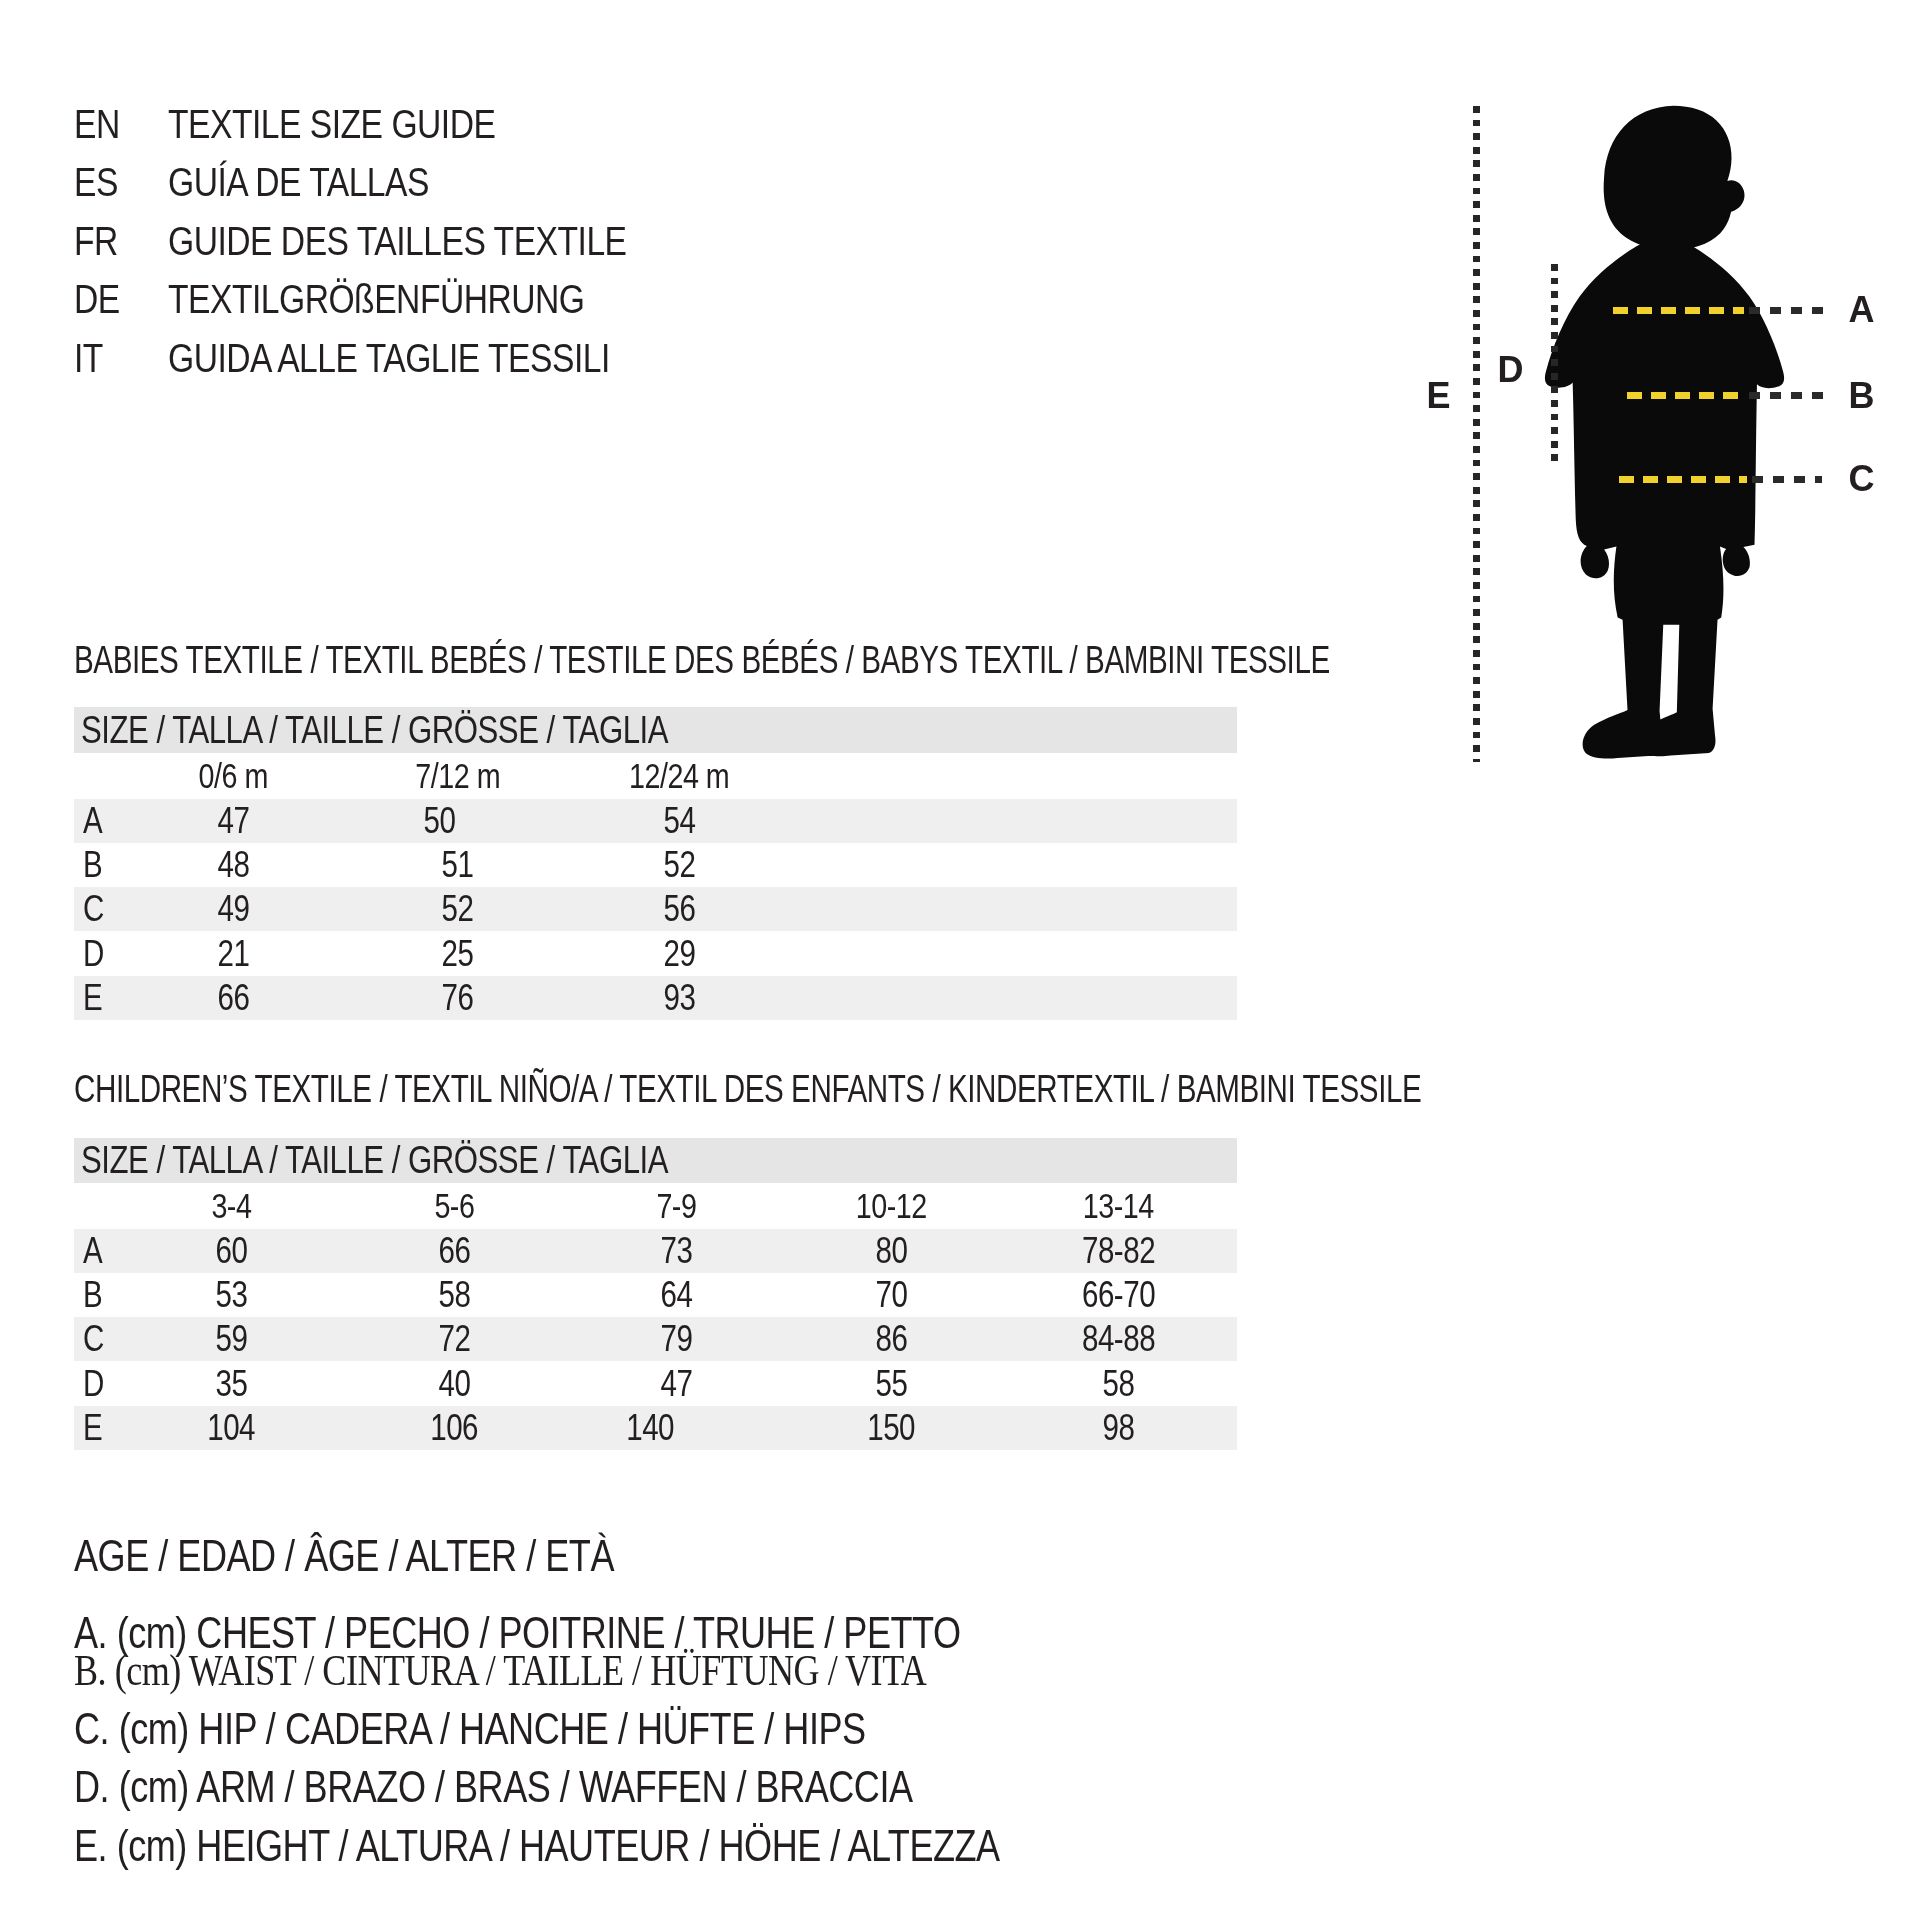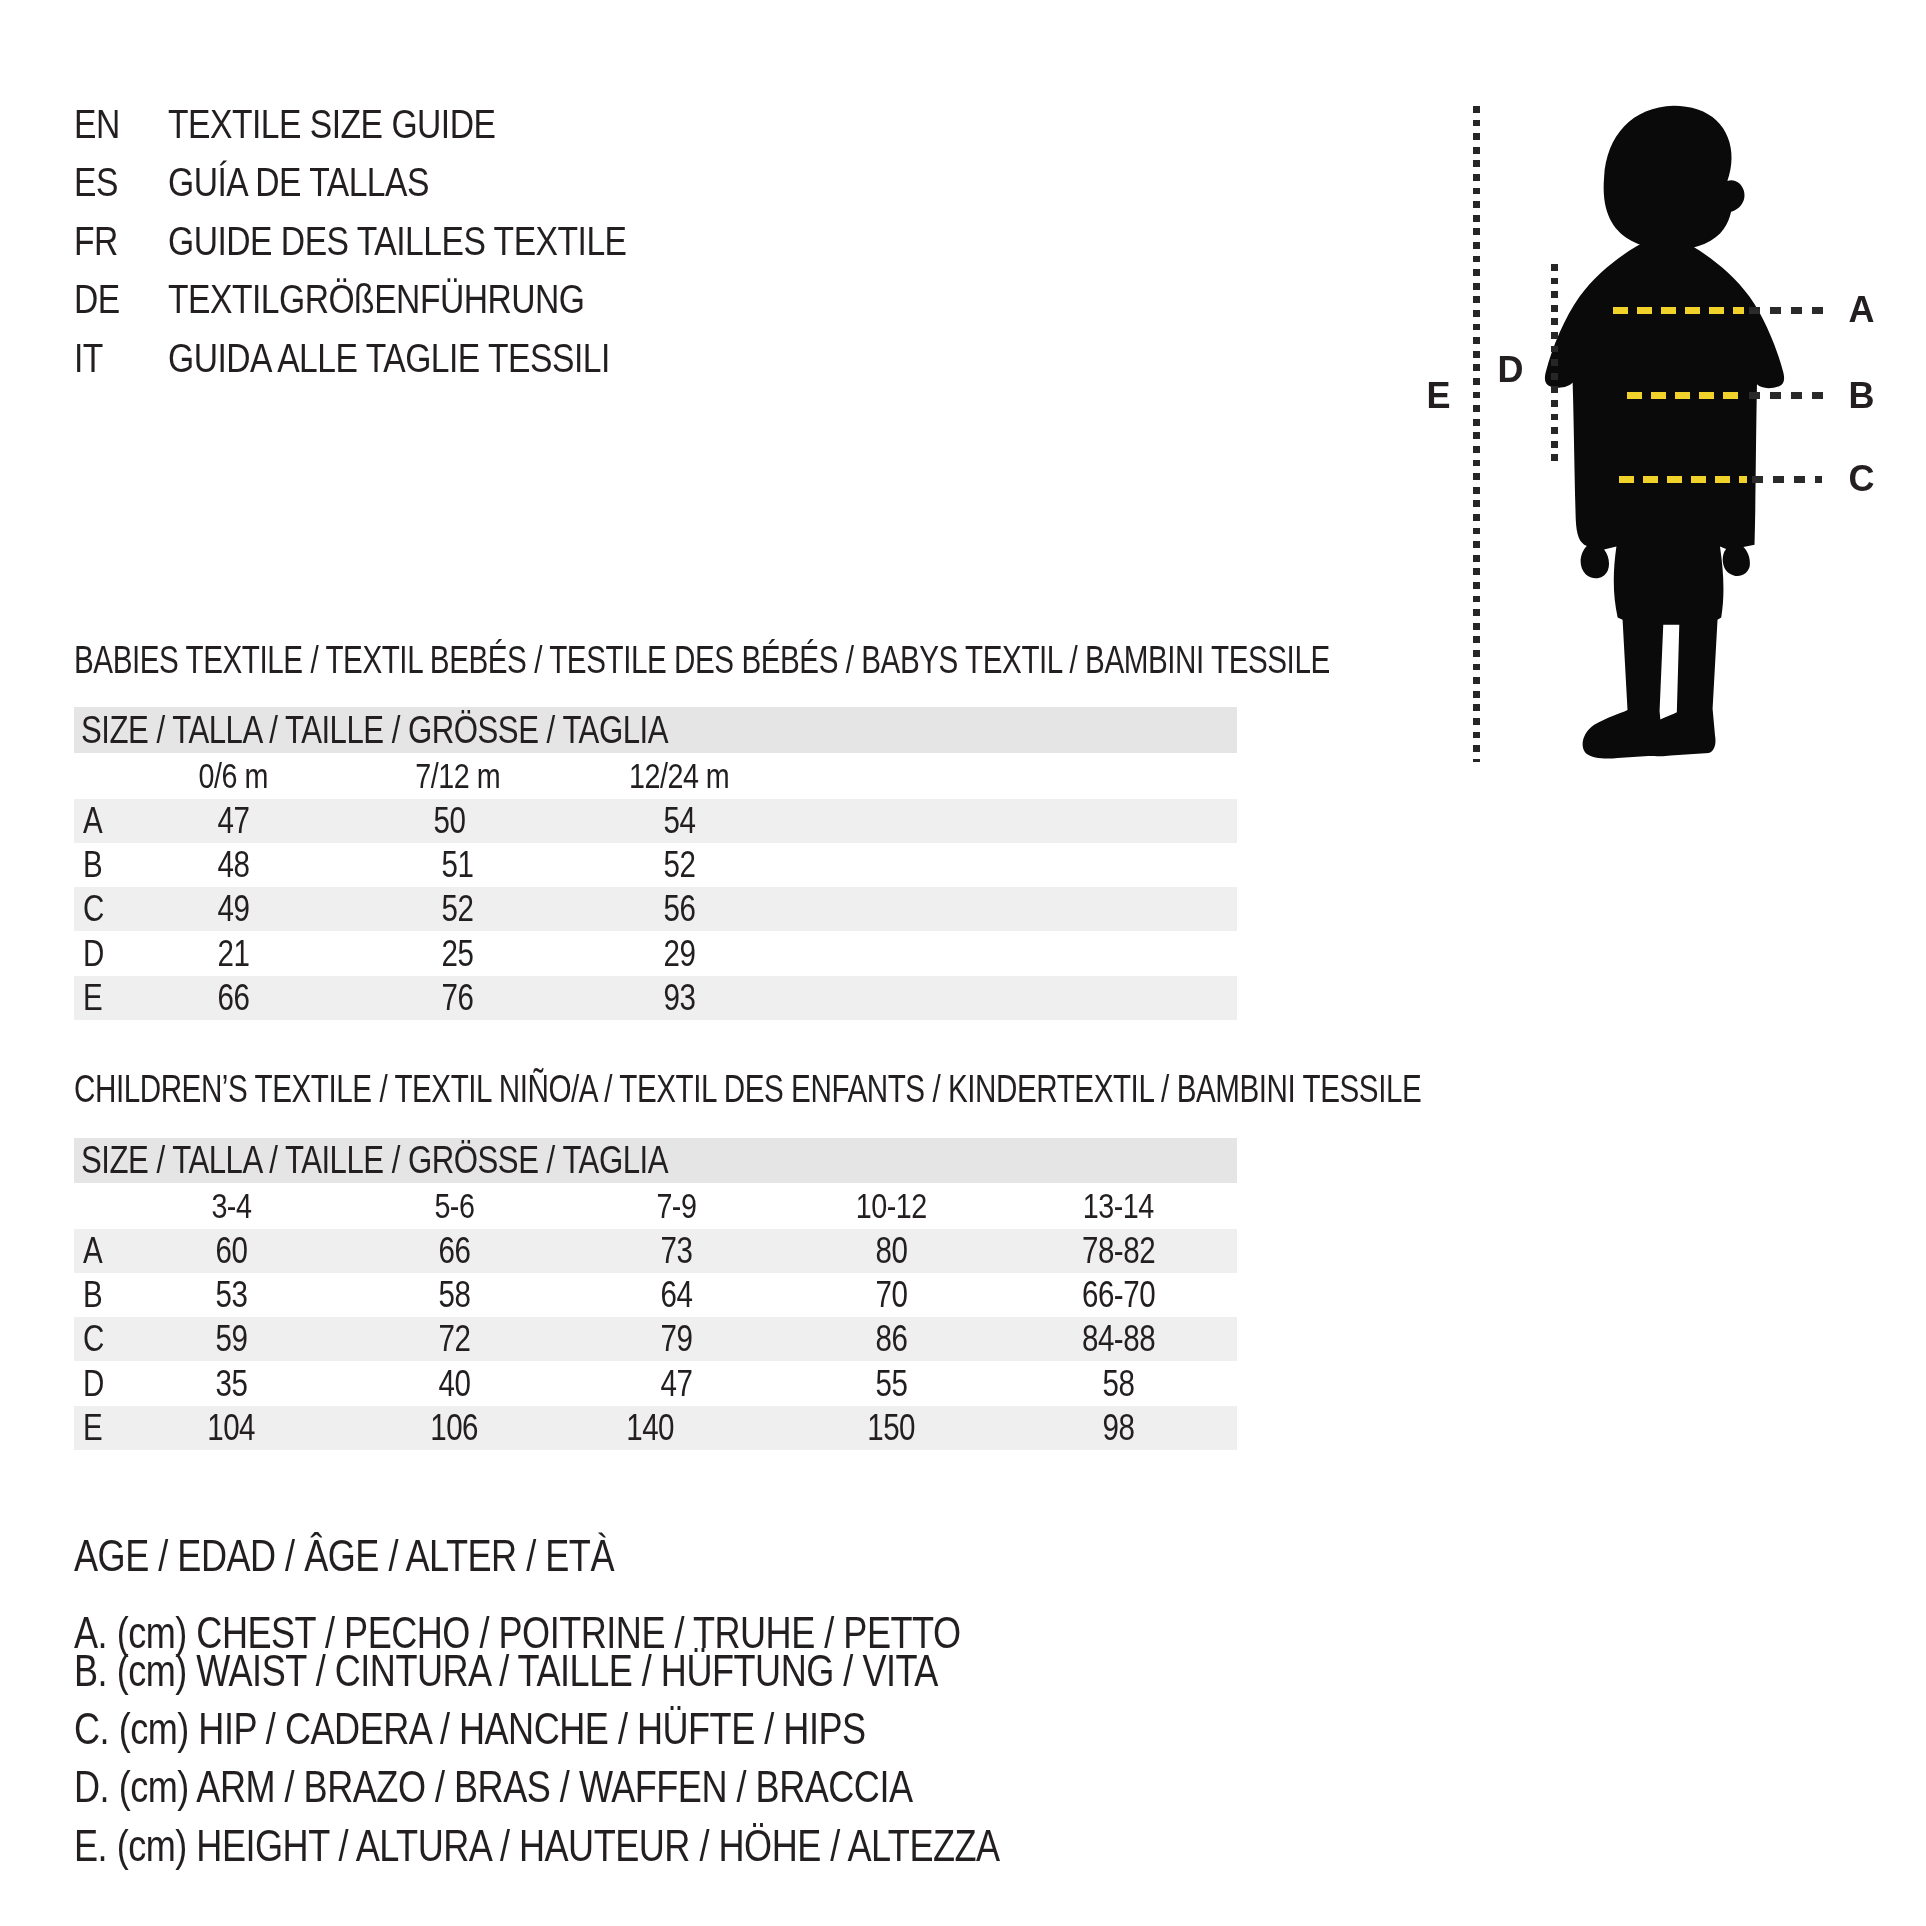--- a/index.html
+++ b/index.html
@@ -155,21 +155,21 @@
 
   <div class="colrow" style="top:753px;">
     <span class="cell" style="left:160px;"><span class="t tc">0/6 m</span></span>
     <span class="cell" style="left:384px;"><span class="t tc">7/12 m</span></span>
     <span class="cell" style="left:606px;"><span class="t tc">12/24 m</span></span>
   </div>
 
   <div class="trow zebra" style="top:799px;">
     <span class="rlab"><span class="t">A</span></span>
     <span class="cell" style="left:160px;"><span class="t tc">47</span></span>
-    <span class="cell" style="left:376px;"><span class="t tc">50</span></span>
+    <span class="cell" style="left:366px;"><span class="t tc">50</span></span>
     <span class="cell" style="left:606px;"><span class="t tc">54</span></span>
   </div>
   <div class="trow" style="top:843px;">
     <span class="rlab"><span class="t">B</span></span>
     <span class="cell" style="left:160px;"><span class="t tc">48</span></span>
     <span class="cell" style="left:384px;"><span class="t tc">51</span></span>
     <span class="cell" style="left:606px;"><span class="t tc">52</span></span>
   </div>
   <div class="trow zebra" style="top:887px;">
     <span class="rlab"><span class="t">C</span></span>
@@ -250,21 +250,21 @@
   </div>
 </div>
 
 <div>
   <div class="legend-line" style="top:1534px;">
     <span class="t">AGE / EDAD / ÂGE / ALTER / ETÀ</span>
   </div>
   <div class="legend-line" style="top:1592px;margin-top:19px;">
     <span class="t">A. (cm) CHEST / PECHO / POITRINE / TRUHE / PETTO</span>
   </div>
-  <div class="legend-line" style="top:1649px;">
+  <div class="legend-line" style="top:1649px;font-family:Liberation Serif, serif;">
     <span class="t">B. (cm) WAIST / CINTURA / TAILLE / HÜFTUNG / VITA</span>
   </div>
   <div class="legend-line" style="top:1707px;">
     <span class="t">C. (cm) HIP / CADERA / HANCHE / HÜFTE / HIPS</span>
   </div>
   <div class="legend-line" style="top:1765px;">
     <span class="t">D. (cm) ARM / BRAZO / BRAS / WAFFEN / BRACCIA</span>
   </div>
   <div class="legend-line" style="top:1824px;">
     <span class="t">E. (cm) HEIGHT / ALTURA / HAUTEUR / HÖHE / ALTEZZA</span>

